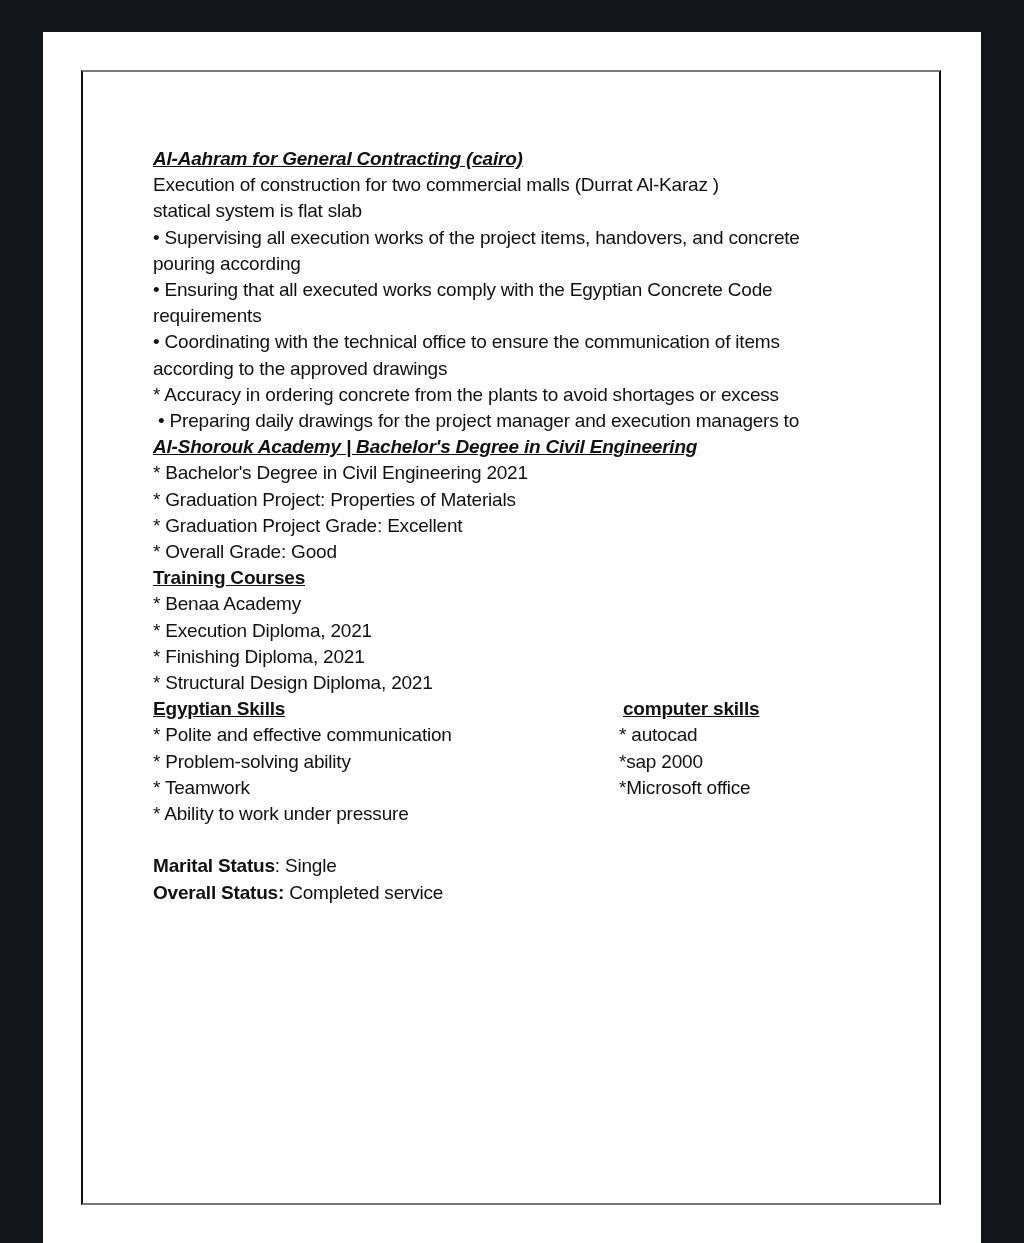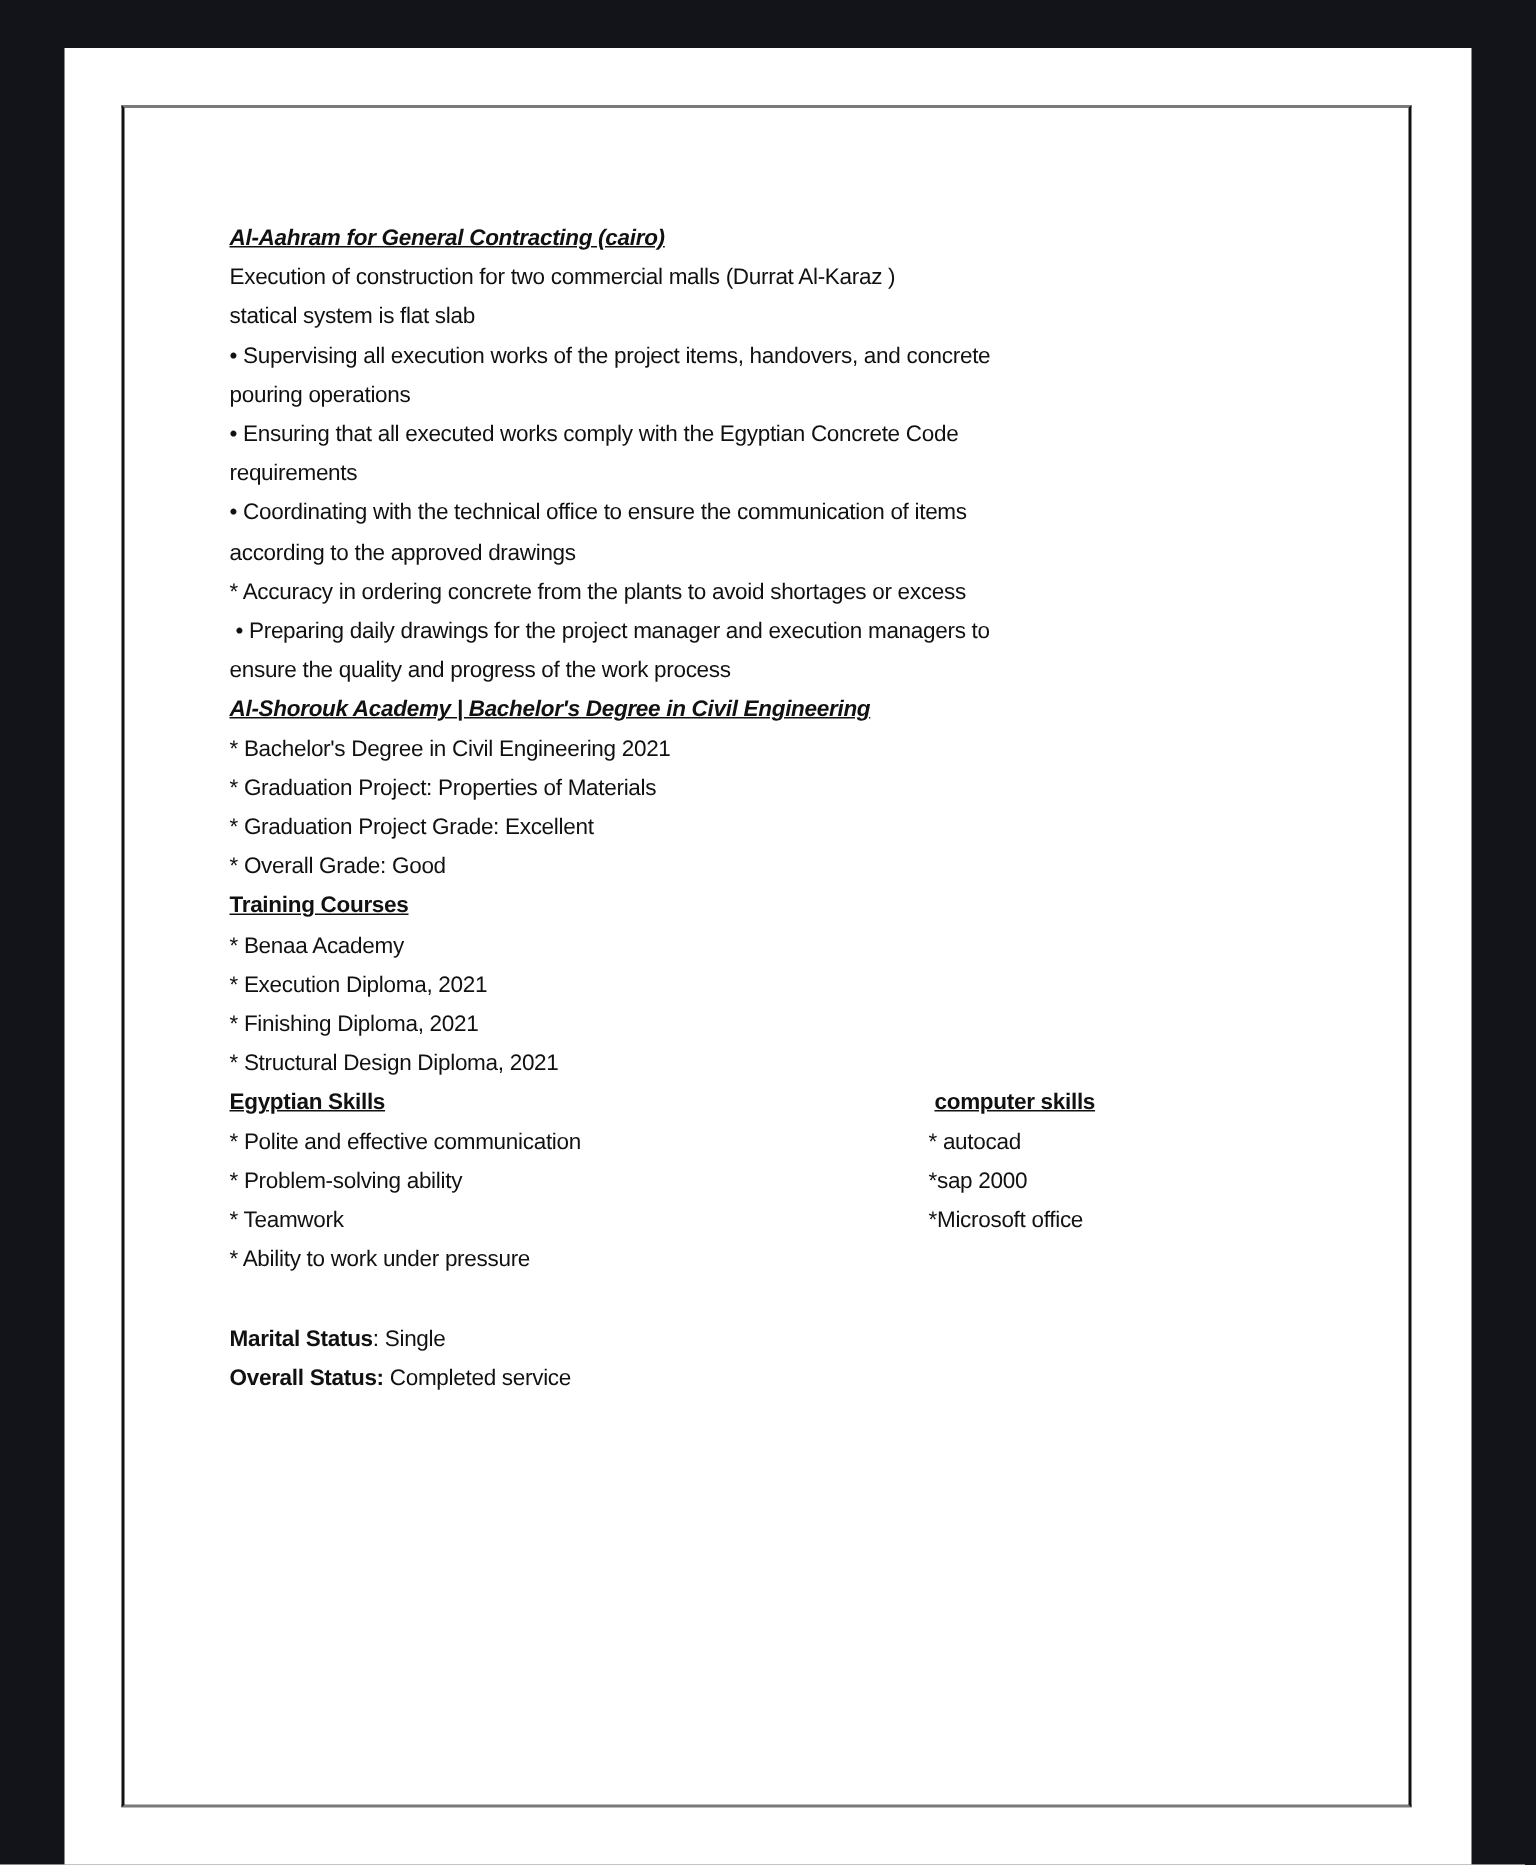--- a/index.html
+++ b/index.html
@@ -24,21 +24,21 @@
       border-bottom: 2px solid #7a7a7a;
       border-left: 2px solid #111;
       border-right: 2px solid #111;
       box-sizing: border-box;
     }
     .content {
       position: absolute;
       left: 110px; top: 114px;
       width: 720px;
       color: #111;
-      font-size: 15px;
+      font-size: 19px;
       line-height: 26.2px;
       letter-spacing: -0.2px;
     }
     .line { white-space: nowrap; }
     .heading-ul {
       font-weight: bold;
       font-style: italic;
       text-decoration: underline;
     }
     .heading-b { font-weight: bold; text-decoration: underline; }
@@ -57,28 +57,27 @@
 <div class="page">
   <div class="frame"></div>
 
   <div class="content">
 
     <section>
       <div class="line heading-ul">Al-Aahram for General Contracting  (cairo)</div>
       <div class="line">Execution of  construction for two commercial malls  (Durrat Al-Karaz )</div>
       <div class="line">statical system is flat slab</div>
       <div class="line">• Supervising all execution works of the project items, handovers, and concrete</div>
-      <div class="line">pouring operations</div>
+      <div class="line">pouring according</div>
       <div class="line">• Ensuring that all executed works comply with the Egyptian Concrete Code</div>
       <div class="line">requirements</div>
       <div class="line">• Coordinating with the technical office to ensure the communication of items</div>
       <div class="line">according to the approved drawings</div>
       <div class="line">* Accuracy in ordering concrete from the plants to avoid shortages or excess</div>
       <div class="line" style="white-space:pre"> • Preparing daily drawings for the project manager and execution managers to</div>
-      <div class="line">ensure the quality and progress of the work process</div>
     </section>
 
     <section>
       <div class="line heading-ul">Al-Shorouk Academy | Bachelor's Degree in Civil Engineering</div>
       <div class="line">* Bachelor's Degree in Civil Engineering 2021</div>
       <div class="line">* Graduation Project: Properties of Materials</div>
       <div class="line">* Graduation Project Grade: Excellent</div>
       <div class="line">* Overall Grade: Good</div>
     </section>
 

